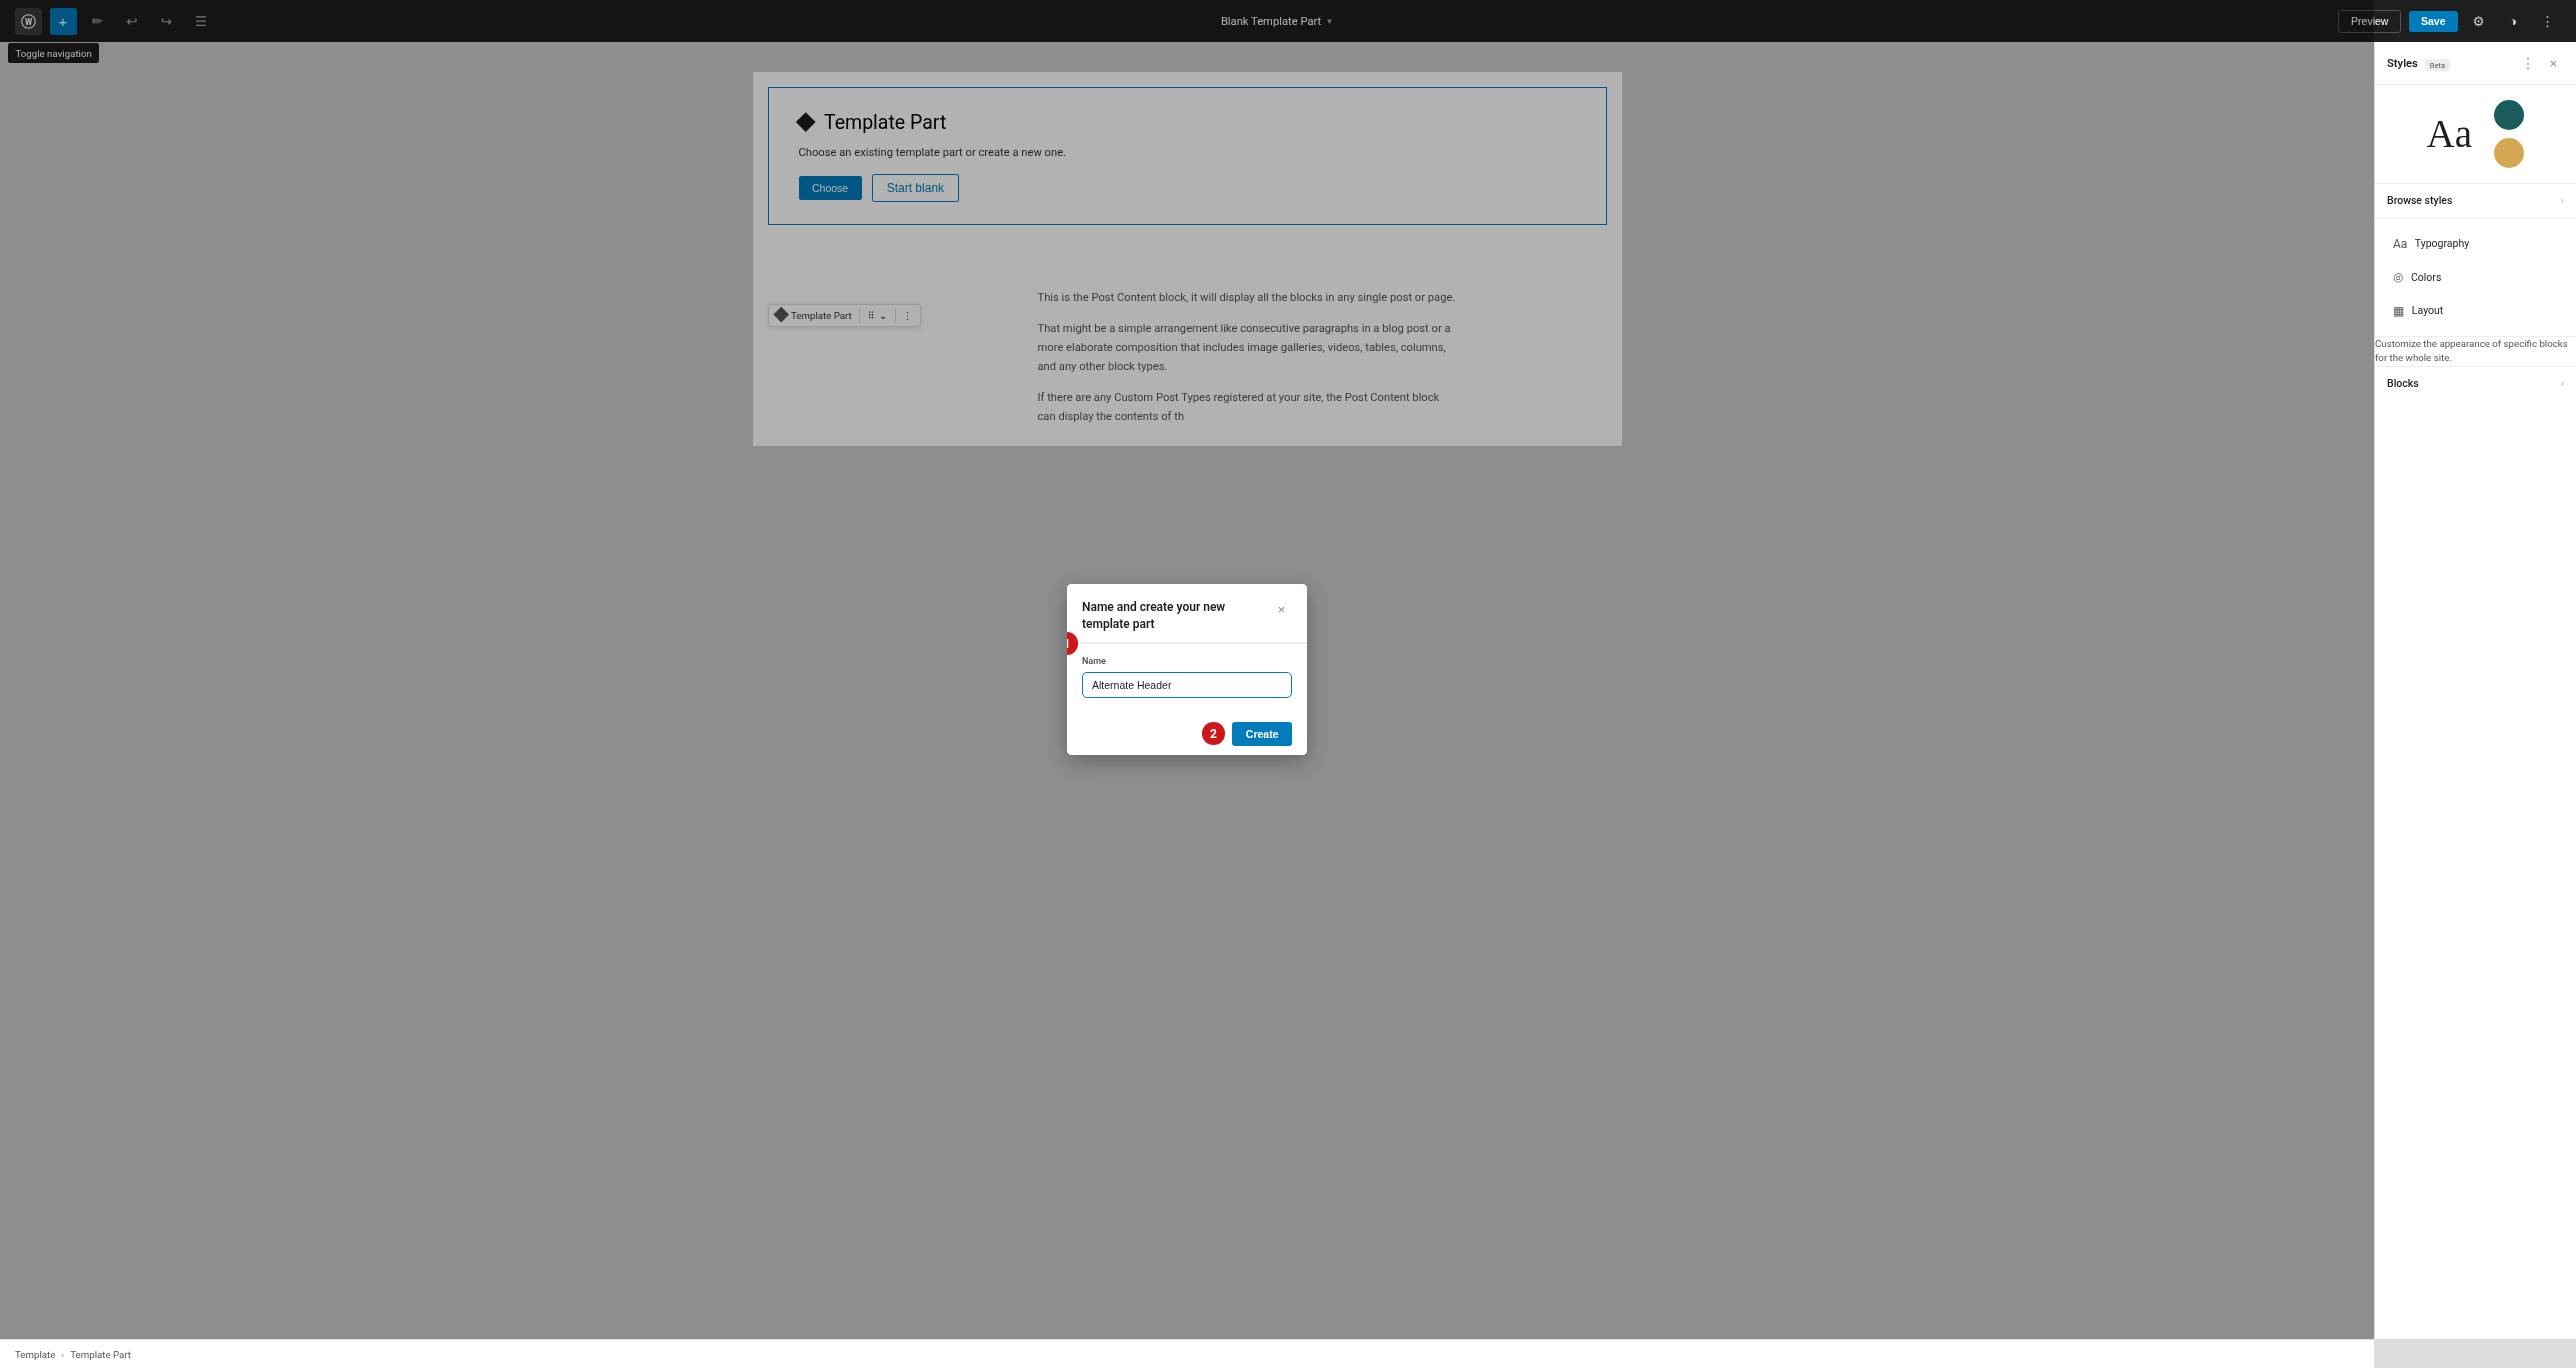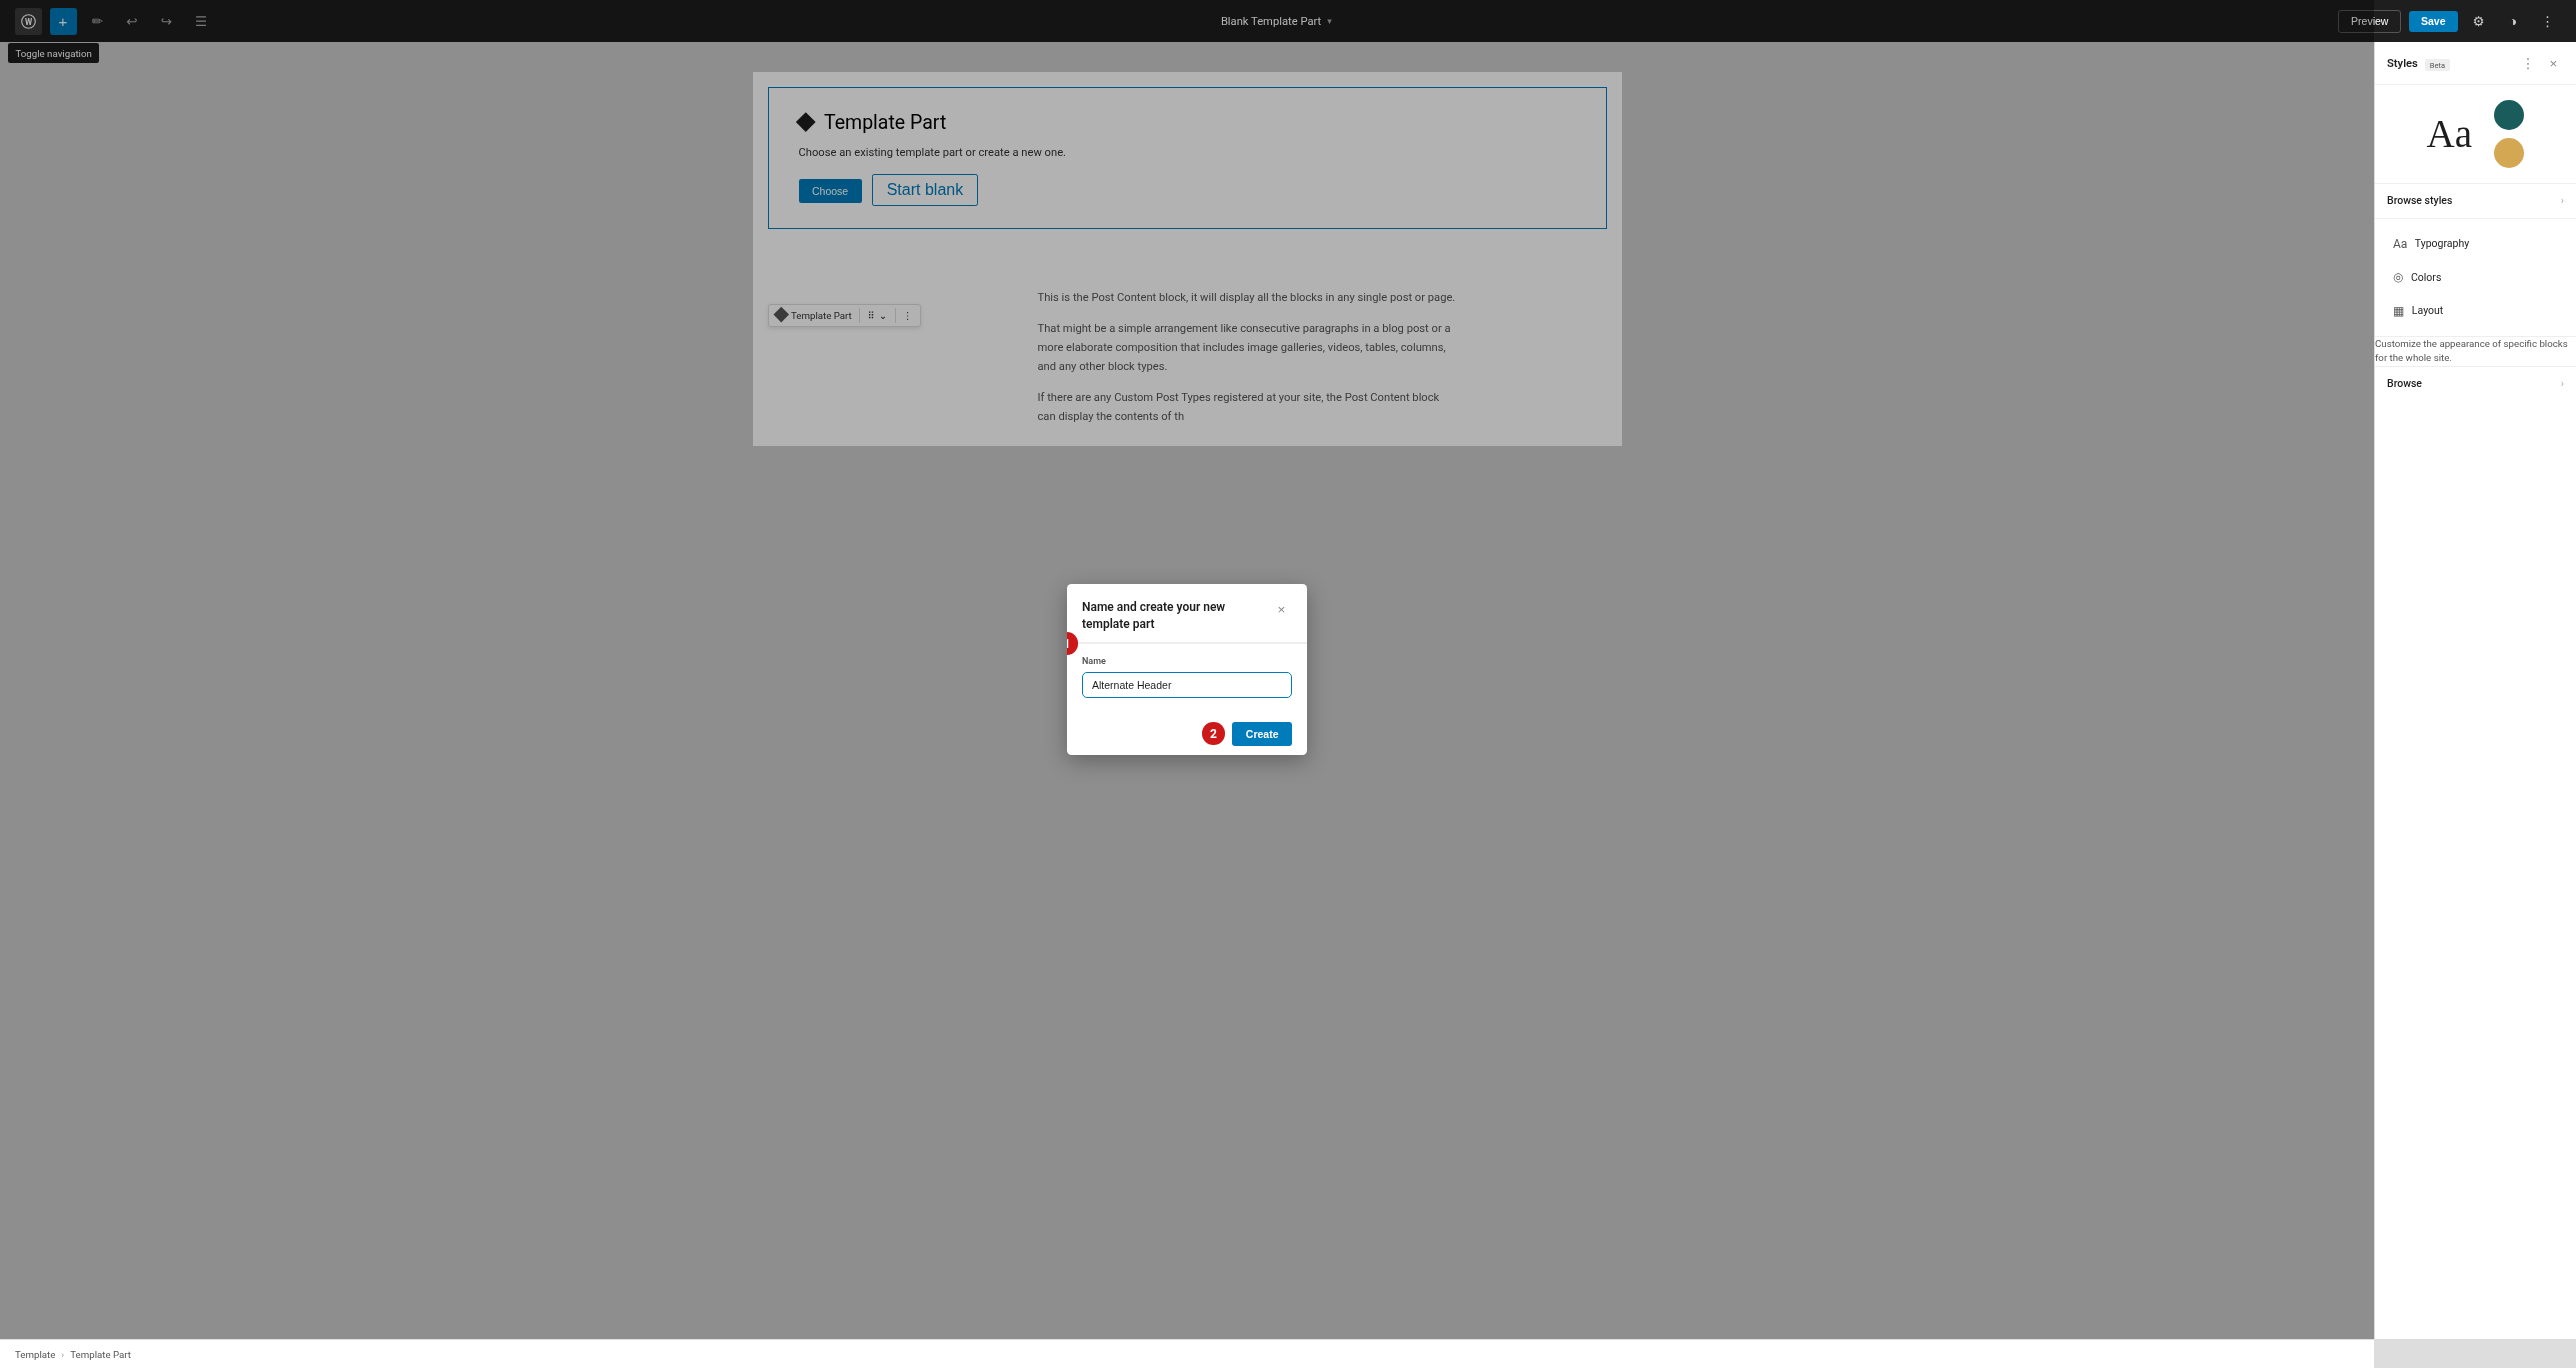--- a/index.html
+++ b/index.html
@@ -146,21 +146,21 @@
       font-size: 10.5px;
       border-radius: 2.2px;
       cursor: pointer;
       margin-right: 7.5px;
     }
     .btn-start-blank {
       background: transparent;
       color: #007cba;
       border: 0.7px solid #007cba;
       padding: 6px 13.5px;
-      font-size: 16px;
+      font-size: 12px;
       border-radius: 2.2px;
       cursor: pointer;
     }
 
     
     .block-toolbar {
       position: absolute;
       top: 232px; left: 15px;
       display: flex; align-items: center; gap: 4.5px;
       background: white;
@@ -553,21 +553,21 @@
       <div class="sidebar-menu-item-left">
         <span class="sidebar-menu-icon">▦</span>
         <span class="sidebar-menu-label">Layout</span>
       </div>
     </div>
   </div>
 
   <div class="sidebar-description">Customize the appearance of specific blocks for the whole site.</div>
 
   <div class="blocks-item">
-    <span class="browse-styles-label">Browse</span>
+    <span class="browse-styles-label">Blocks</span>
     <span class="chevron-right">›</span>
   </div>
 </div>
 
 <div class="bottom-bar">
   <span class="breadcrumb-item">Template</span>
   <span class="breadcrumb-sep">›</span>
   <span class="breadcrumb-item">Template Part</span>
 </div>
 

